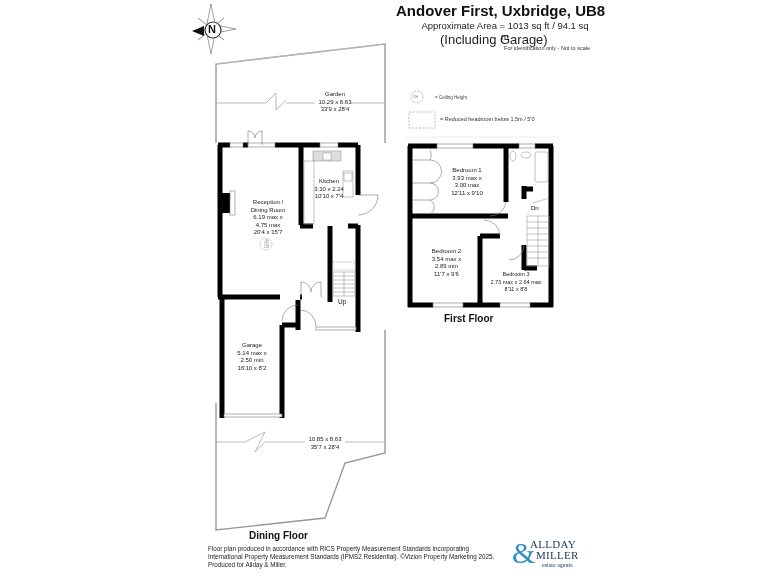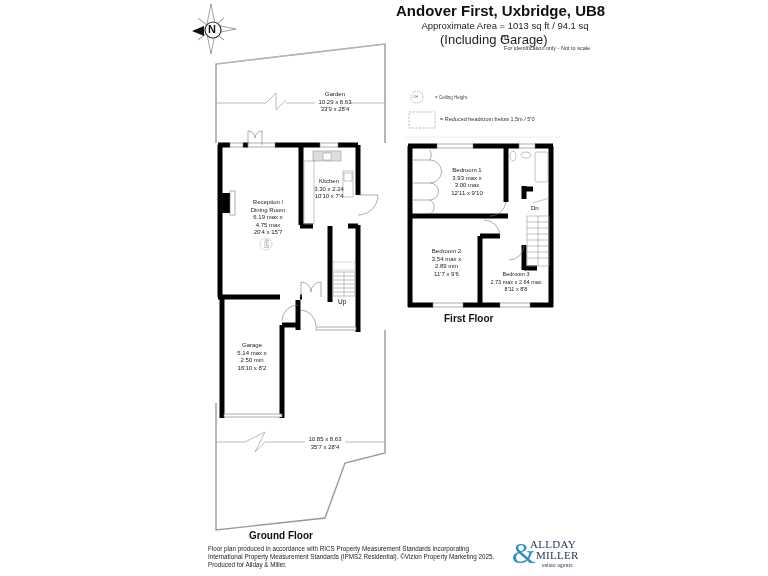--- a/index.html
+++ b/index.html
@@ -224,21 +224,21 @@
   <div>5.14 max x</div>
   <div>2.50 min</div>
   <div>16'10 x 8'2</div>
 </div>
 
 <div class="abs room-label" style="left:305px;top:436px;width:40px;">
   <div>10.85 x 8.63</div>
   <div>35'7 x 28'4</div>
 </div>
 
-<div class="abs floor-label" style="left:214px;top:530px;">Ground Floor</div>
+<div class="abs floor-label" style="left:214px;top:530px;">Dining Floor</div>
 
 <div class="abs room-label" style="left:432px;top:167px;width:70px;">
   <div>Bedroom 1</div>
   <div>3.93 max x</div>
   <div>3.00 max</div>
   <div>12'11 x 9'10</div>
 </div>
 
 <div class="abs" style="left:531px;top:205px;font-size:6px;">Dn</div>
 

